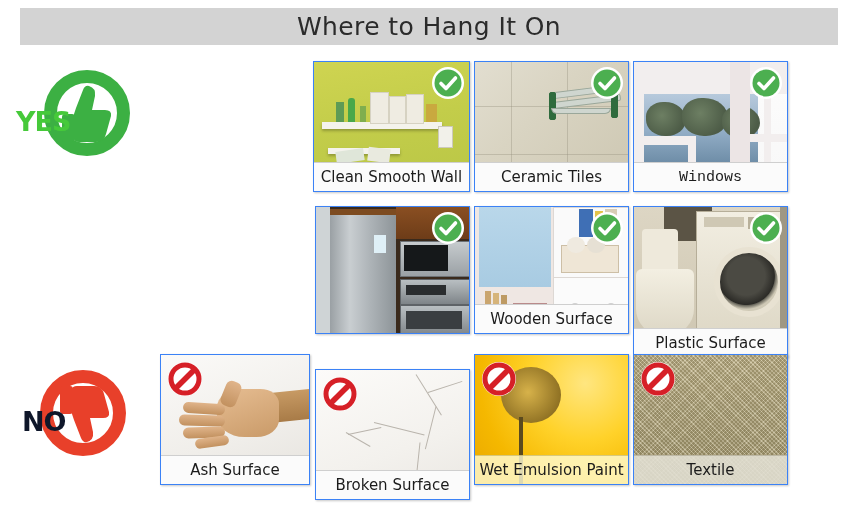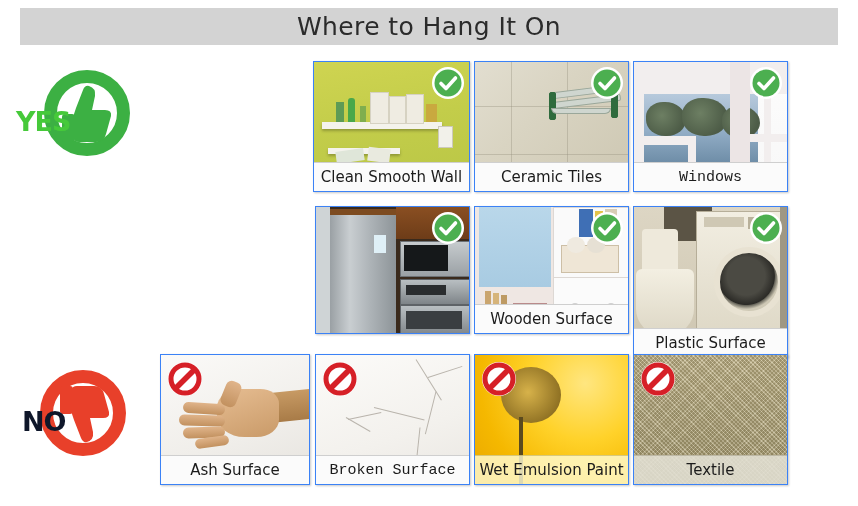--- a/index.html
+++ b/index.html
@@ -335,21 +335,21 @@
       </div>
     </div>
     <svg class="no-badge" viewBox="0 0 36 36">
       <circle cx="18" cy="18" r="17" fill="#ffffff"></circle>
       <circle cx="18" cy="18" r="14" fill="none" stroke="#d62027" stroke-width="5"></circle>
       <rect x="15.2" y="3.5" width="5.6" height="29" rx="1" fill="#d62027" transform="rotate(45 18 18)"></rect>
     </svg>
     <div class="label">Ash Surface</div>
   </div>
 
-  <div class="card" style="left:315px;top:354px;width:155px;height:131px;font-family:Liberation Mono, monospace;">
+  <div class="card" style="left:315px;top:369px;width:155px;height:131px;">
     <div class="photo">
       <div class="ph p-broken">
         <div class="crack" style="left:100px;top:4px;width:48px;height:1px;transform:rotate(58deg);"></div>
         <div class="crack" style="left:120px;top:36px;width:44px;height:1px;transform:rotate(104deg);"></div>
         <div class="crack" style="left:104px;top:72px;width:40px;height:1px;transform:rotate(96deg);"></div>
         <div class="crack" style="left:58px;top:52px;width:52px;height:1px;transform:rotate(14deg);"></div>
         <div class="crack" style="left:32px;top:64px;width:34px;height:1px;transform:rotate(-12deg);"></div>
         <div class="crack" style="left:30px;top:62px;width:28px;height:1px;transform:rotate(30deg);"></div>
         <div class="crack" style="left:112px;top:22px;width:36px;height:1px;transform:rotate(-18deg);"></div>
       </div>

